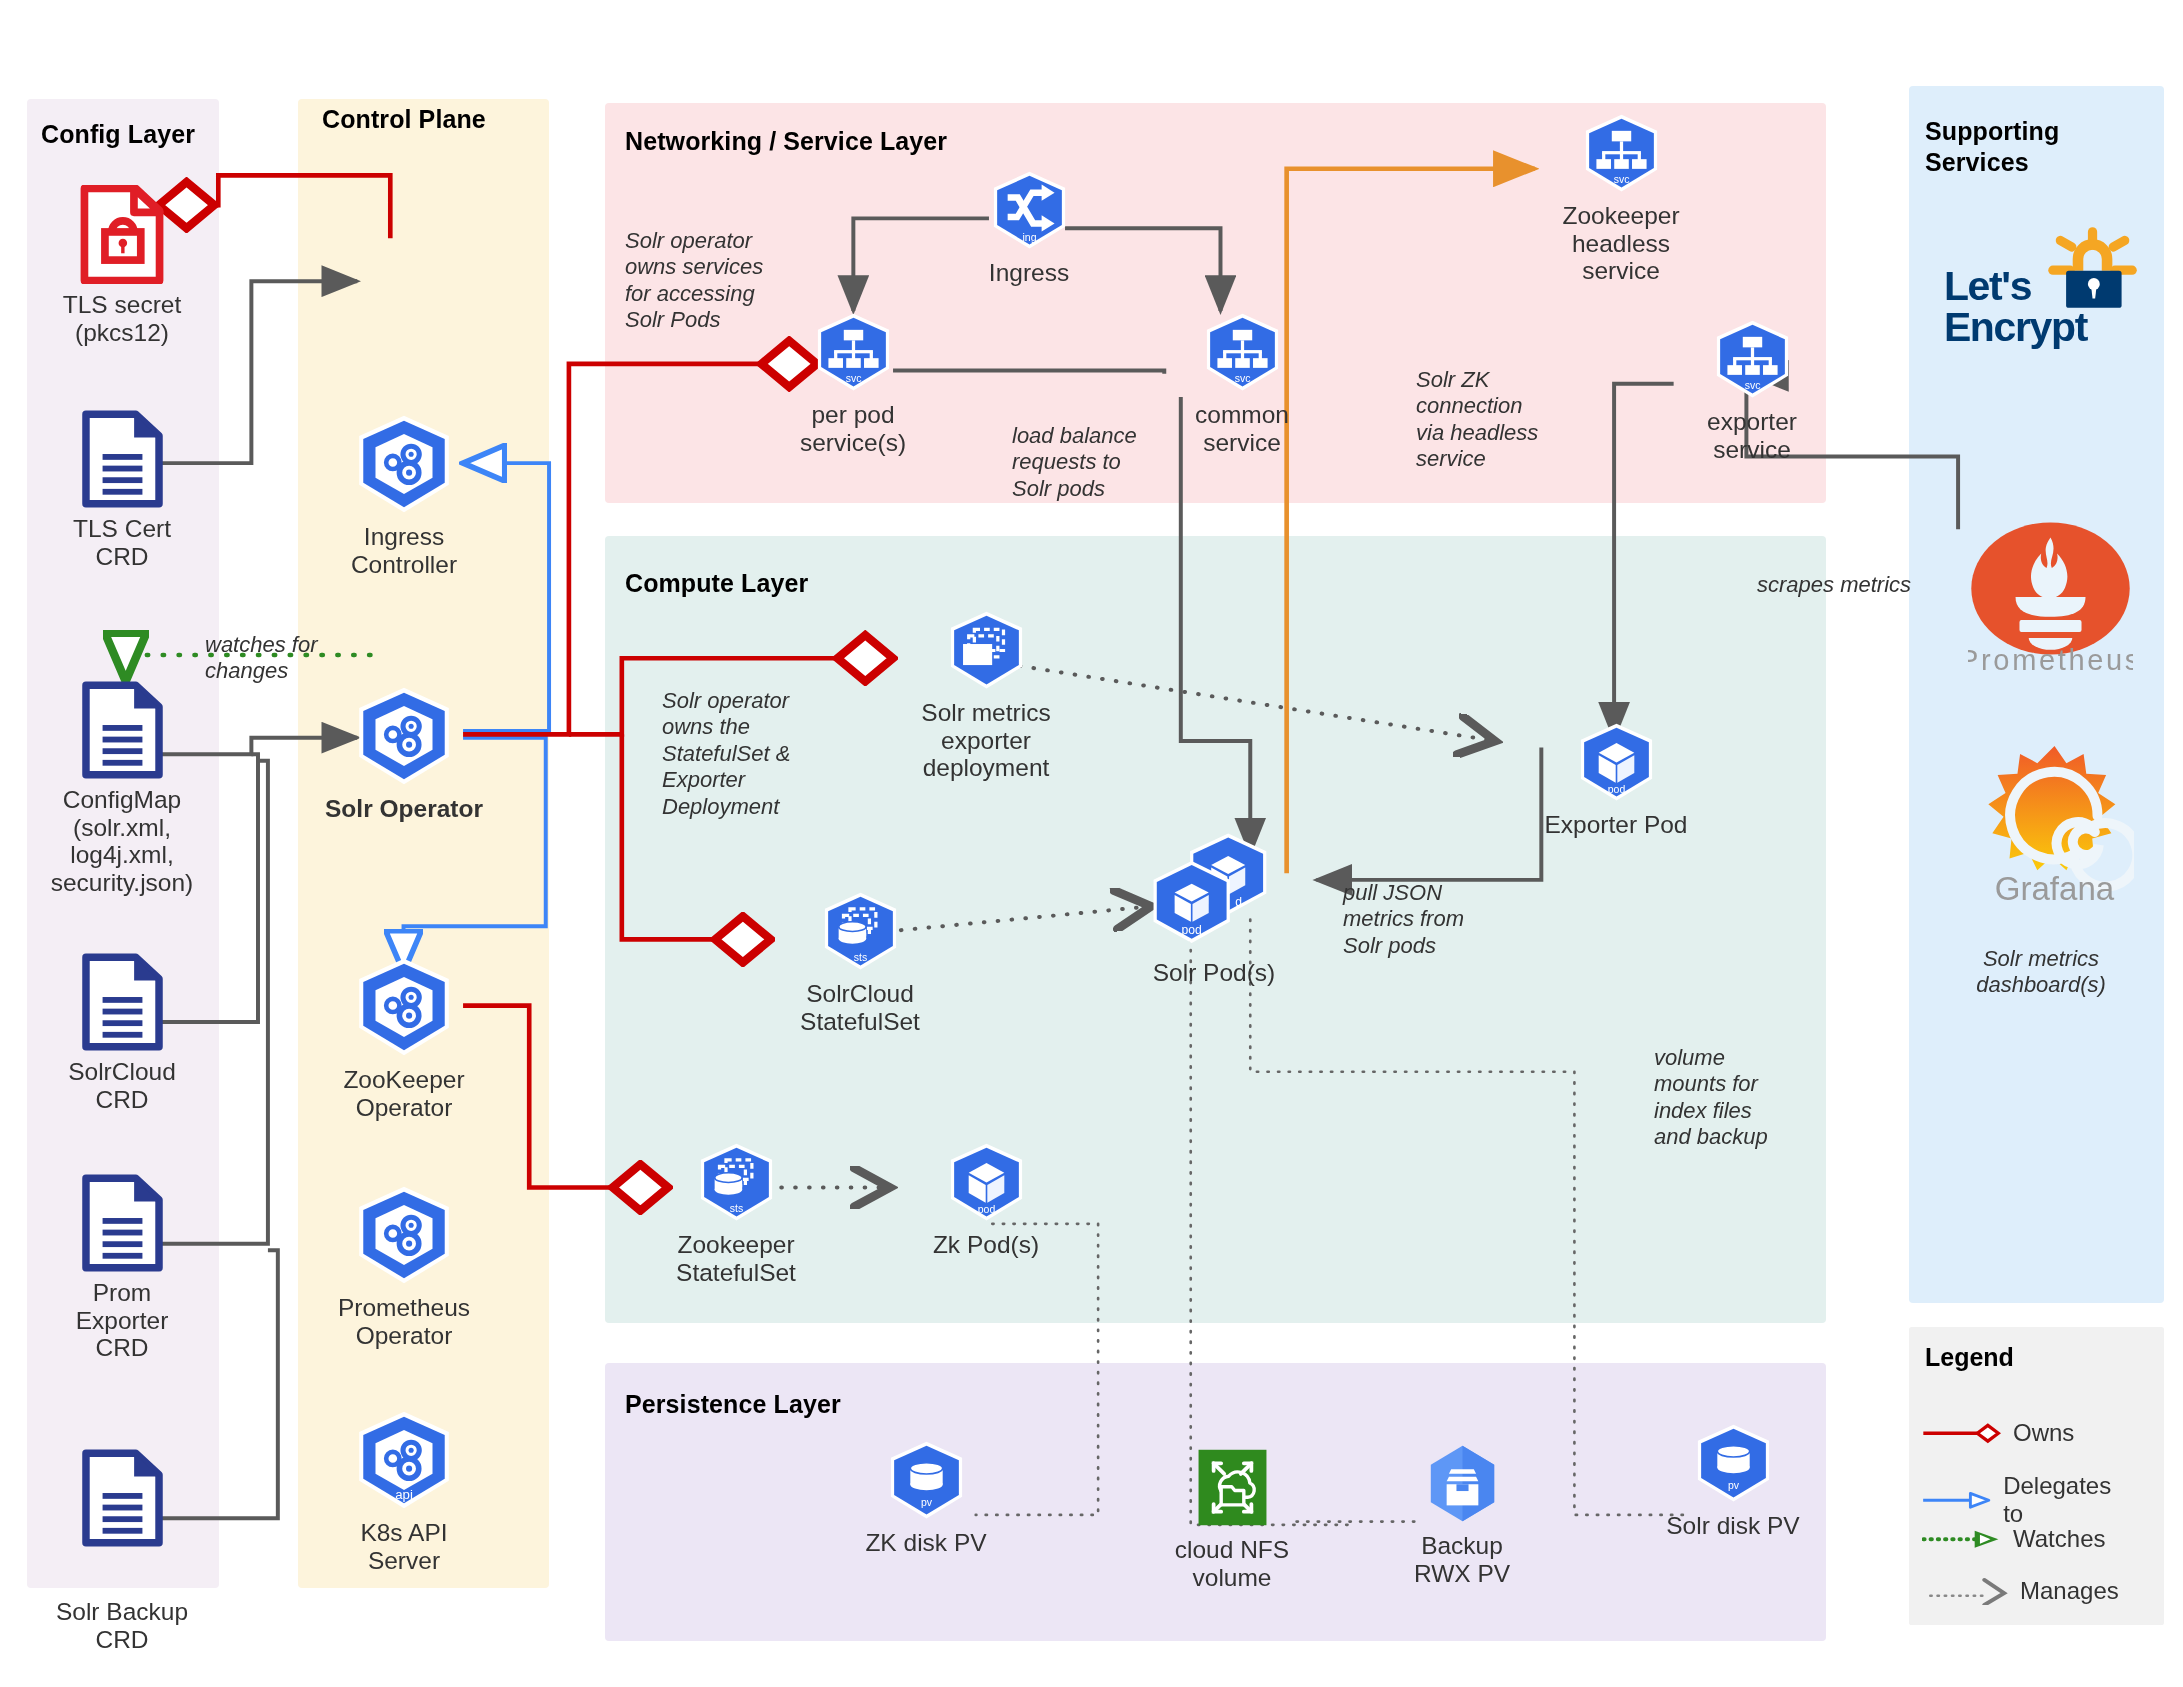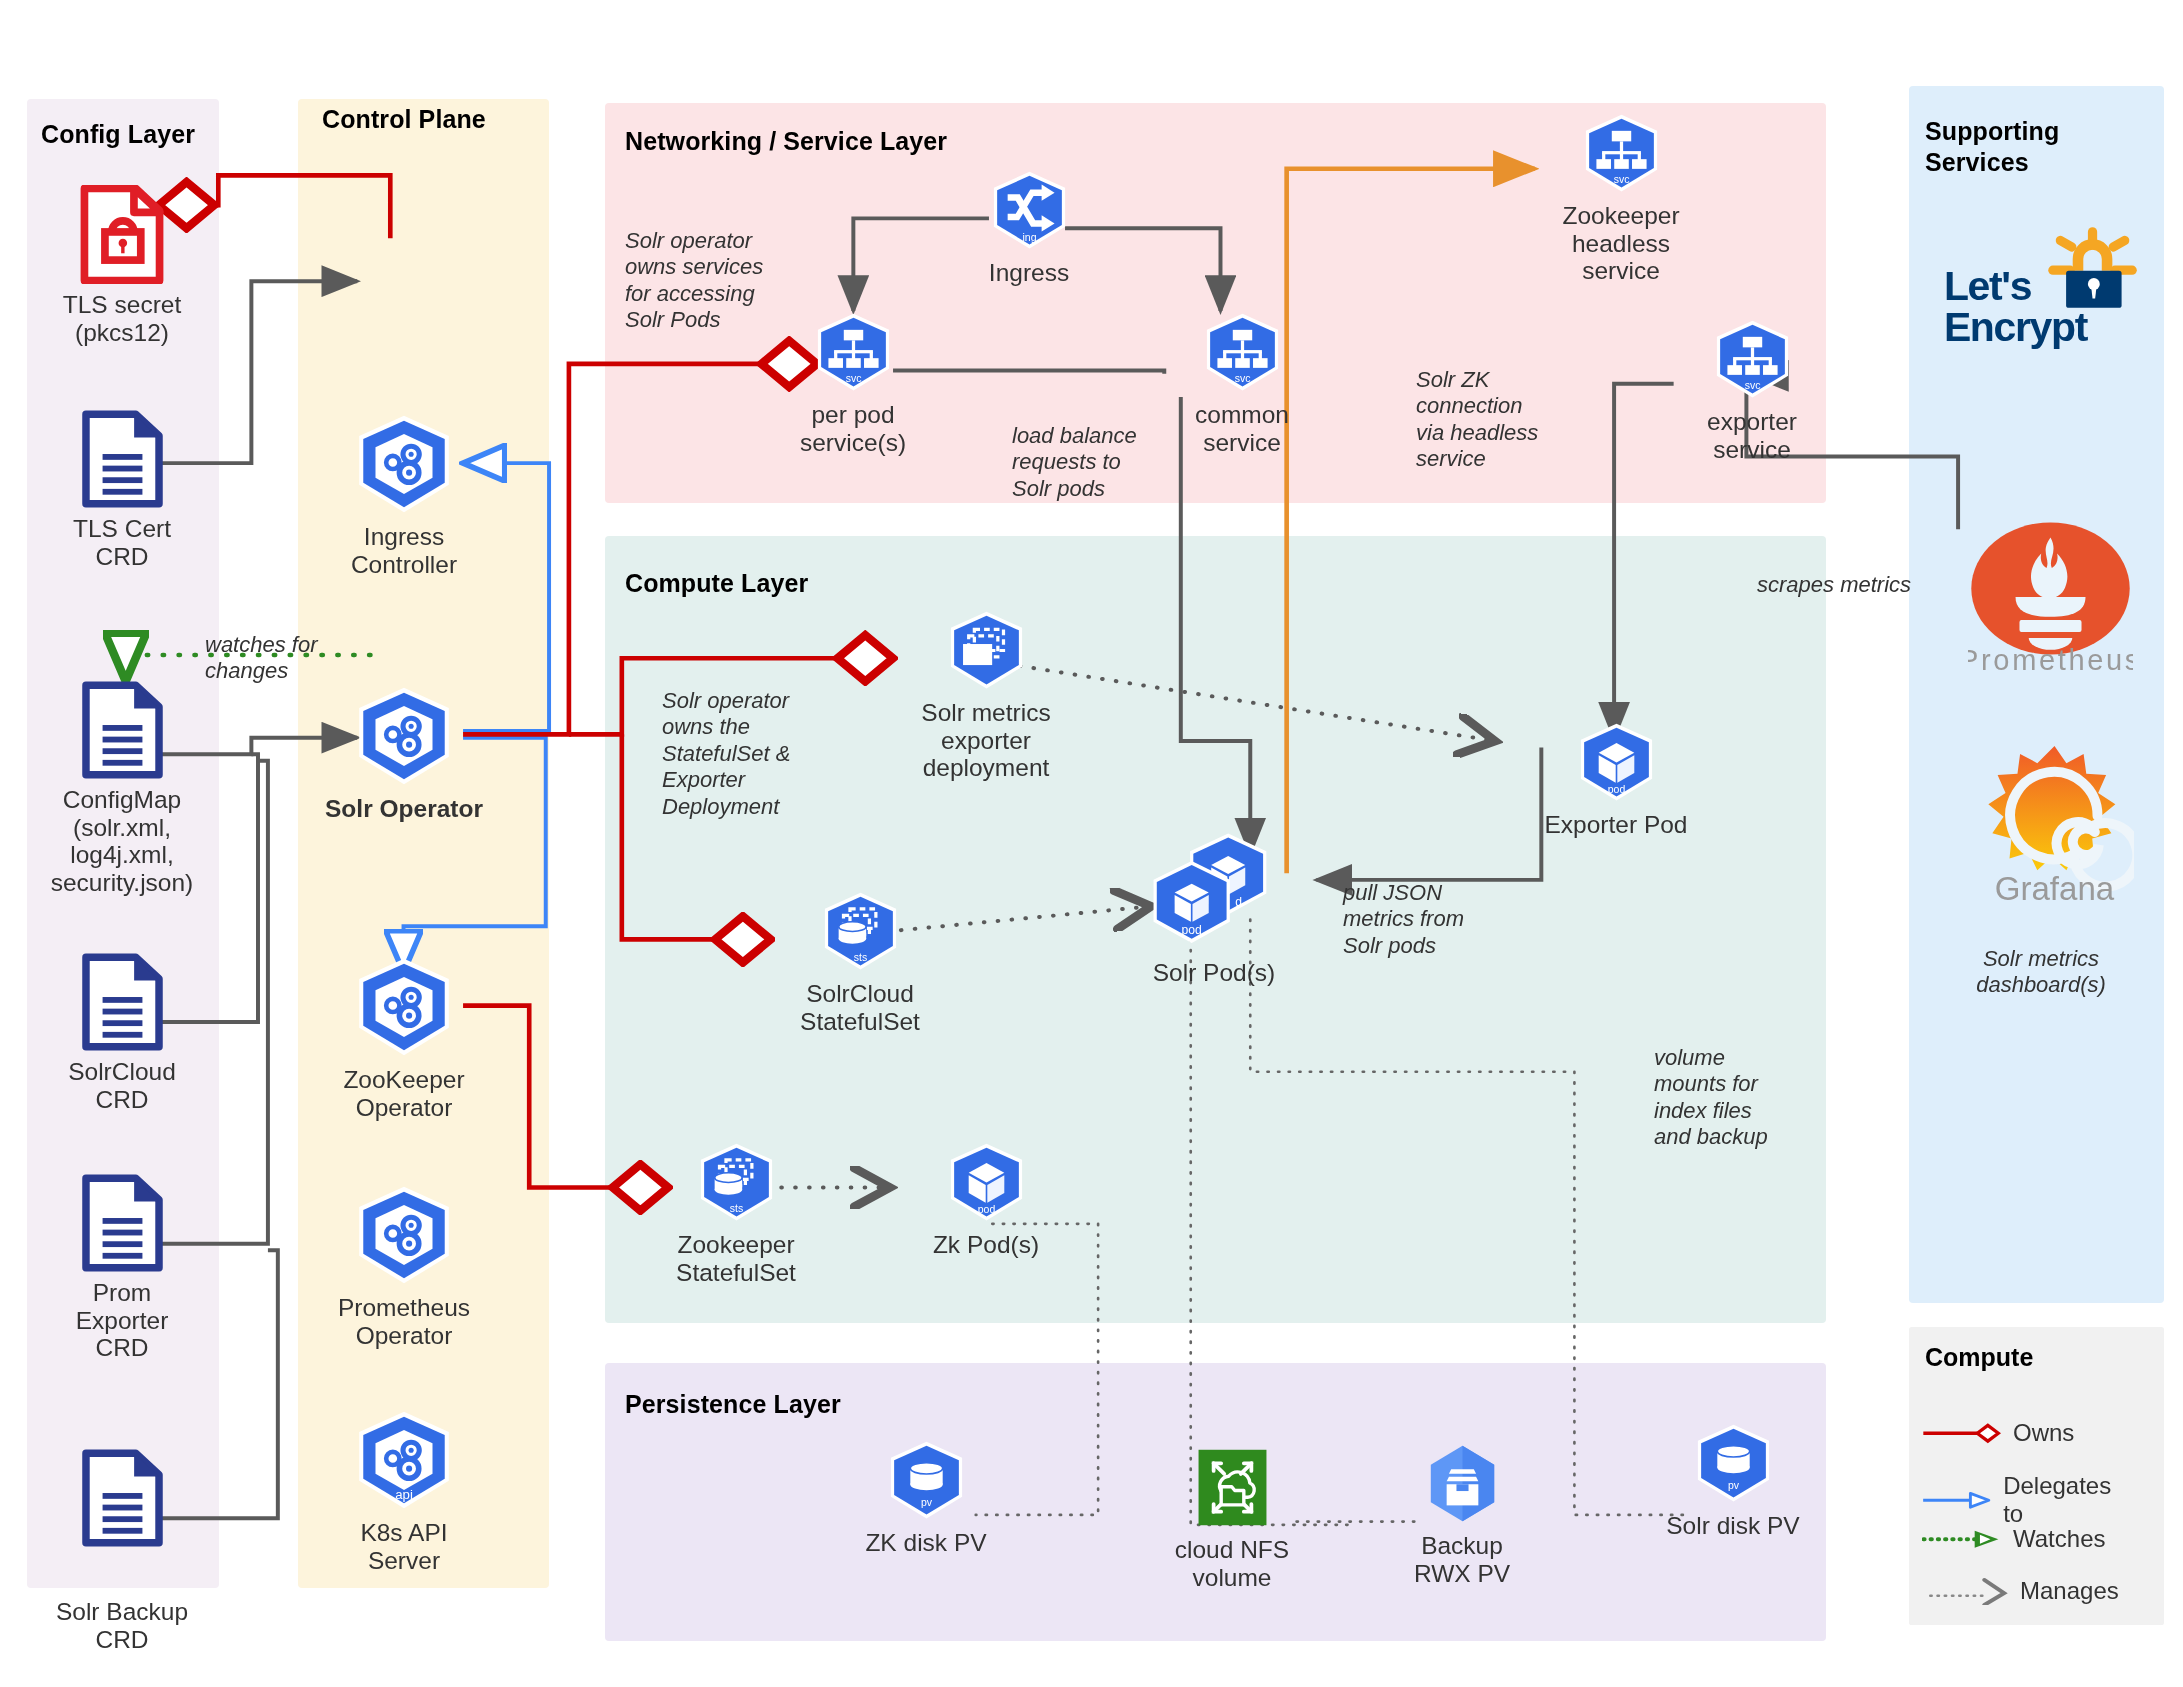--- a/index.html
+++ b/index.html
@@ -687,21 +687,21 @@
       <path d="M185,118 a66,66 0 1,0 -36,58 a48,48 0 1,0 26,-42 a32,32 0 1,0 12,28 a20,20 0 1,1 -6,-20" fill="none" stroke="#eef5fa" stroke-width="15" stroke-linecap="round"></path>
       <text x="120" y="245" font-size="50" fill="#9a9a9a" text-anchor="middle" font-family="Liberation Sans, sans-serif">Grafana</text>
     </svg>
   </div>
 
   <div class="note" style="left:1757px;top:572px;width:212px;">scrapes metrics</div>
   <div class="note c" style="left:1945px;top:946px;width:192px;">Solr metrics
 dashboard(s)</div>
 
   <div class="legend-box" style="left:1909px;top:1327px;width:255px;height:298px;"></div>
-  <div class="legend-title" style="left:1925px;top:1343px;">Compute</div>
+  <div class="legend-title" style="left:1925px;top:1343px;">Legend</div>
 
   <div class="legend-row" style="left:1922px;top:1419px;">
     <svg width="79" height="26.5" viewBox="0 0 120 40">
       <line x1="2" y1="20" x2="84" y2="20" stroke="#cc0000" stroke-width="5"></line>
       <path d="M84,20 L100,8 L116,20 L100,32 Z" fill="#fff" stroke="#cc0000" stroke-width="5"></path>
     </svg>
     <span class="lbl">Owns</span>
   </div>
 
   <div class="legend-row" style="left:1922px;top:1472px;">

